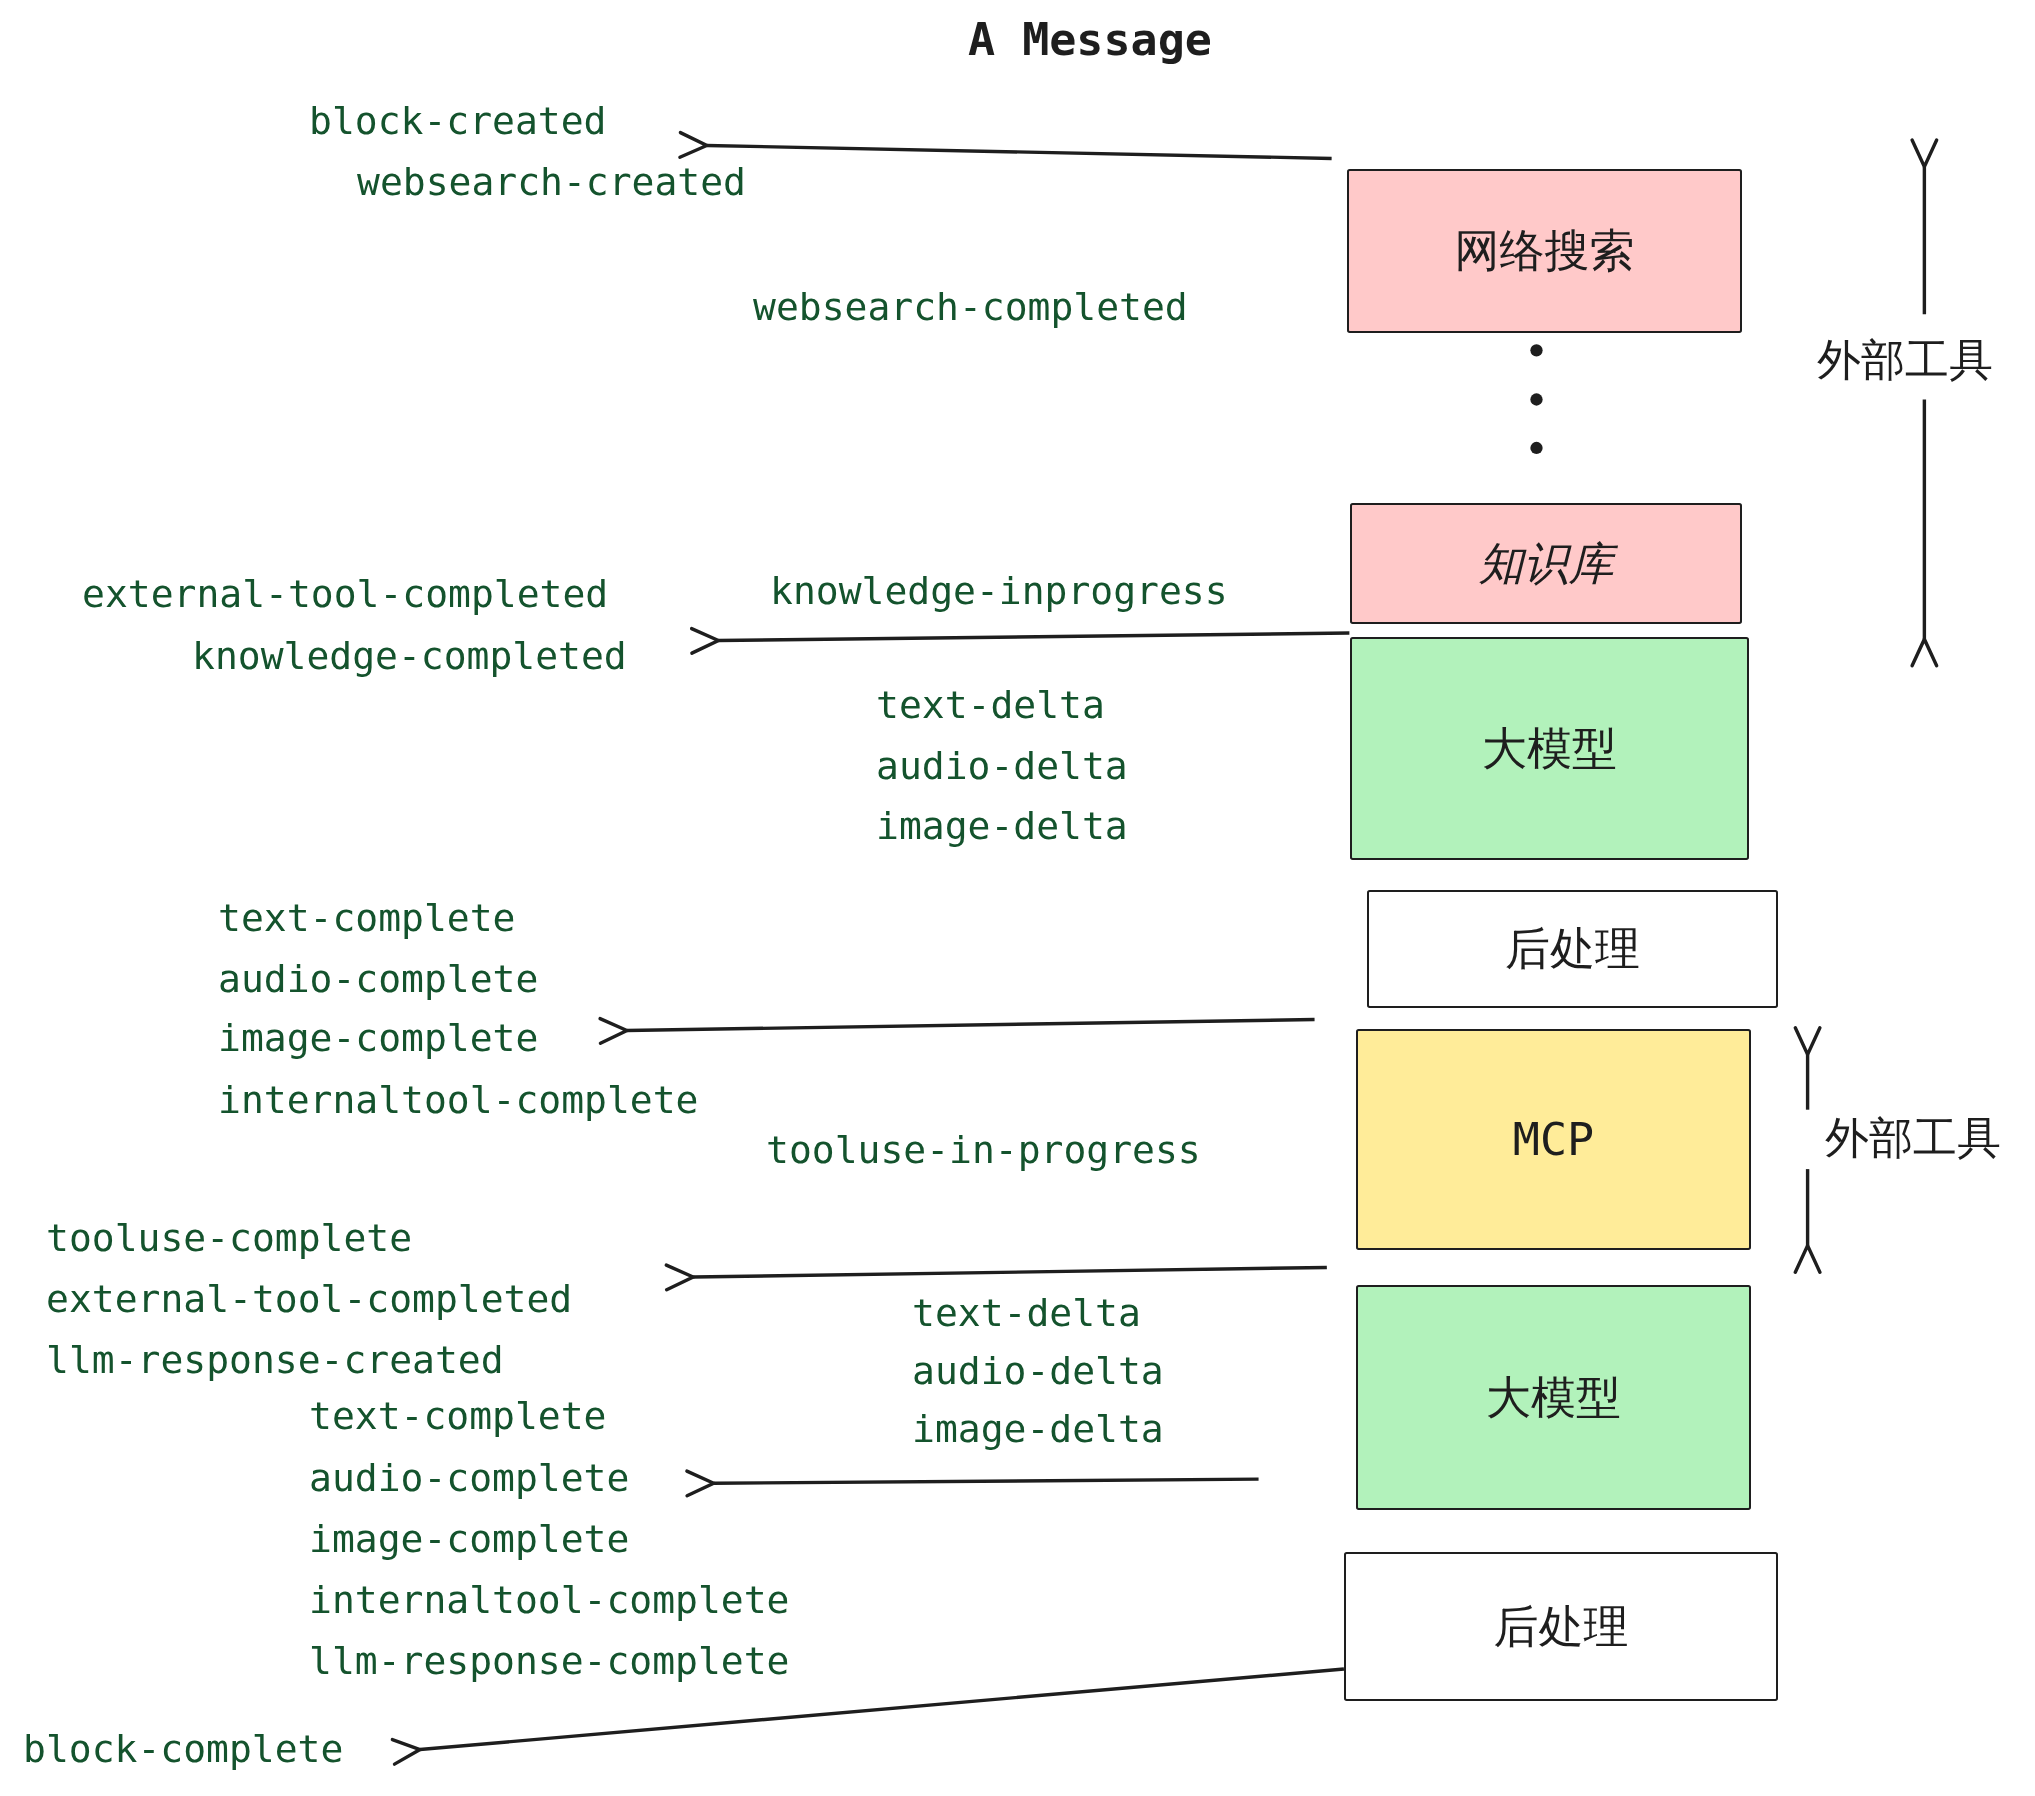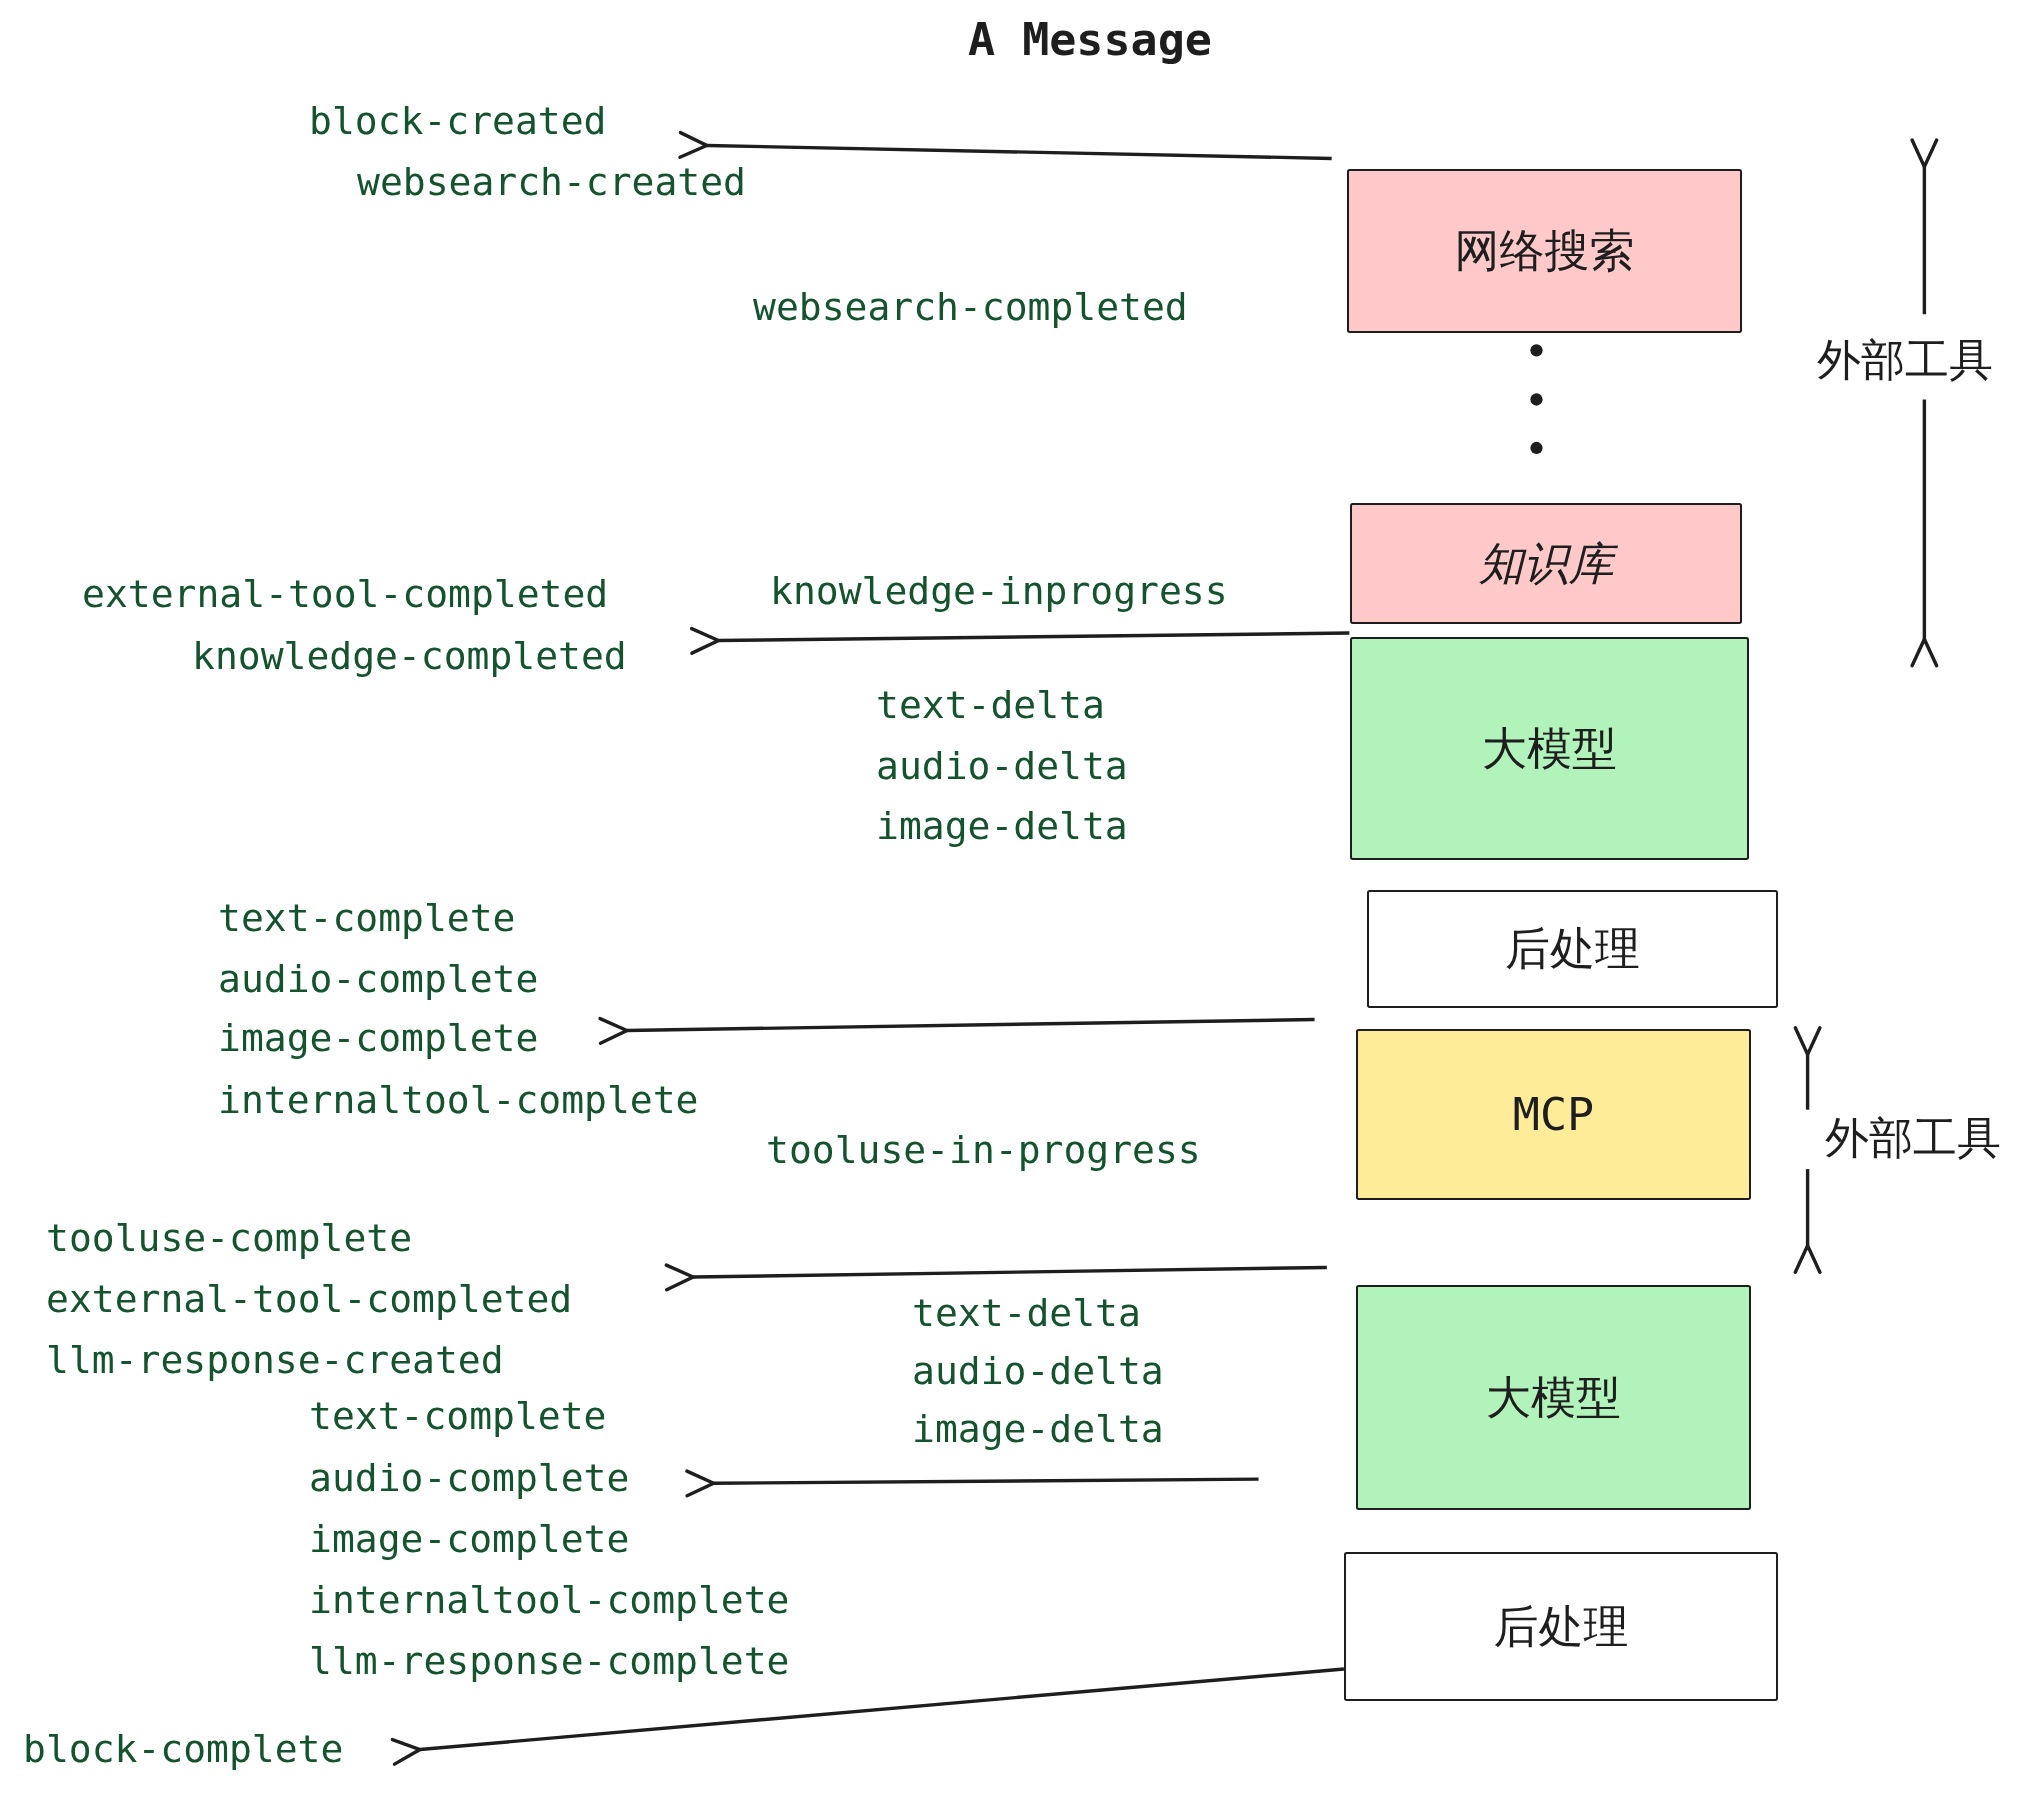--- a/index.html
+++ b/index.html
@@ -123,21 +123,21 @@
   <div class="lbl" style="left:309px;  top:1513px;">image-complete</div>
   <div class="lbl" style="left:309px;  top:1574px;">internaltool-complete</div>
   <div class="lbl" style="left:309px;  top:1635px;">llm-response-complete</div>
 
   <div class="lbl" style="left:23px;   top:1723px;">block-complete</div>
 
   <div class="box" style="left: 1347px; top: 169px; width: 395px; height: 164px; background-color: rgb(255, 201, 201);">网络搜索</div>
   <div class="box" style="left: 1350px; top: 503px; width: 392px; height: 121px; background-color: rgb(255, 201, 201); font-style: italic;">知识库</div>
   <div class="box" style="left: 1350px; top: 637px; width: 399px; height: 223px; background-color: rgb(178, 242, 187);">大模型</div>
   <div class="box" style="left: 1367px; top: 890px; width: 411px; height: 118px; background-color: rgb(255, 255, 255);">后处理</div>
-  <div class="box" style="left: 1356px; top: 1029px; width: 395px; height: 171px; background-color: rgb(255, 236, 153);">MCP</div>
+  <div class="box" style="left: 1356px; top: 1029px; width: 395px; height: 221px; background-color: rgb(255, 236, 153);">MCP</div>
   <div class="box" style="left: 1356px; top: 1285px; width: 395px; height: 225px; background-color: rgb(178, 242, 187);">大模型</div>
   <div class="box" style="left: 1344px; top: 1552px; width: 434px; height: 149px; background-color: rgb(255, 255, 255);">后处理</div>
 
   <div class="side-lbl" style="left:1817px; top:334px;">外部工具</div>
   <div class="side-lbl" style="left:1825px; top:1112px;">外部工具</div>
 
 </div>
 
 
 </body></html>

